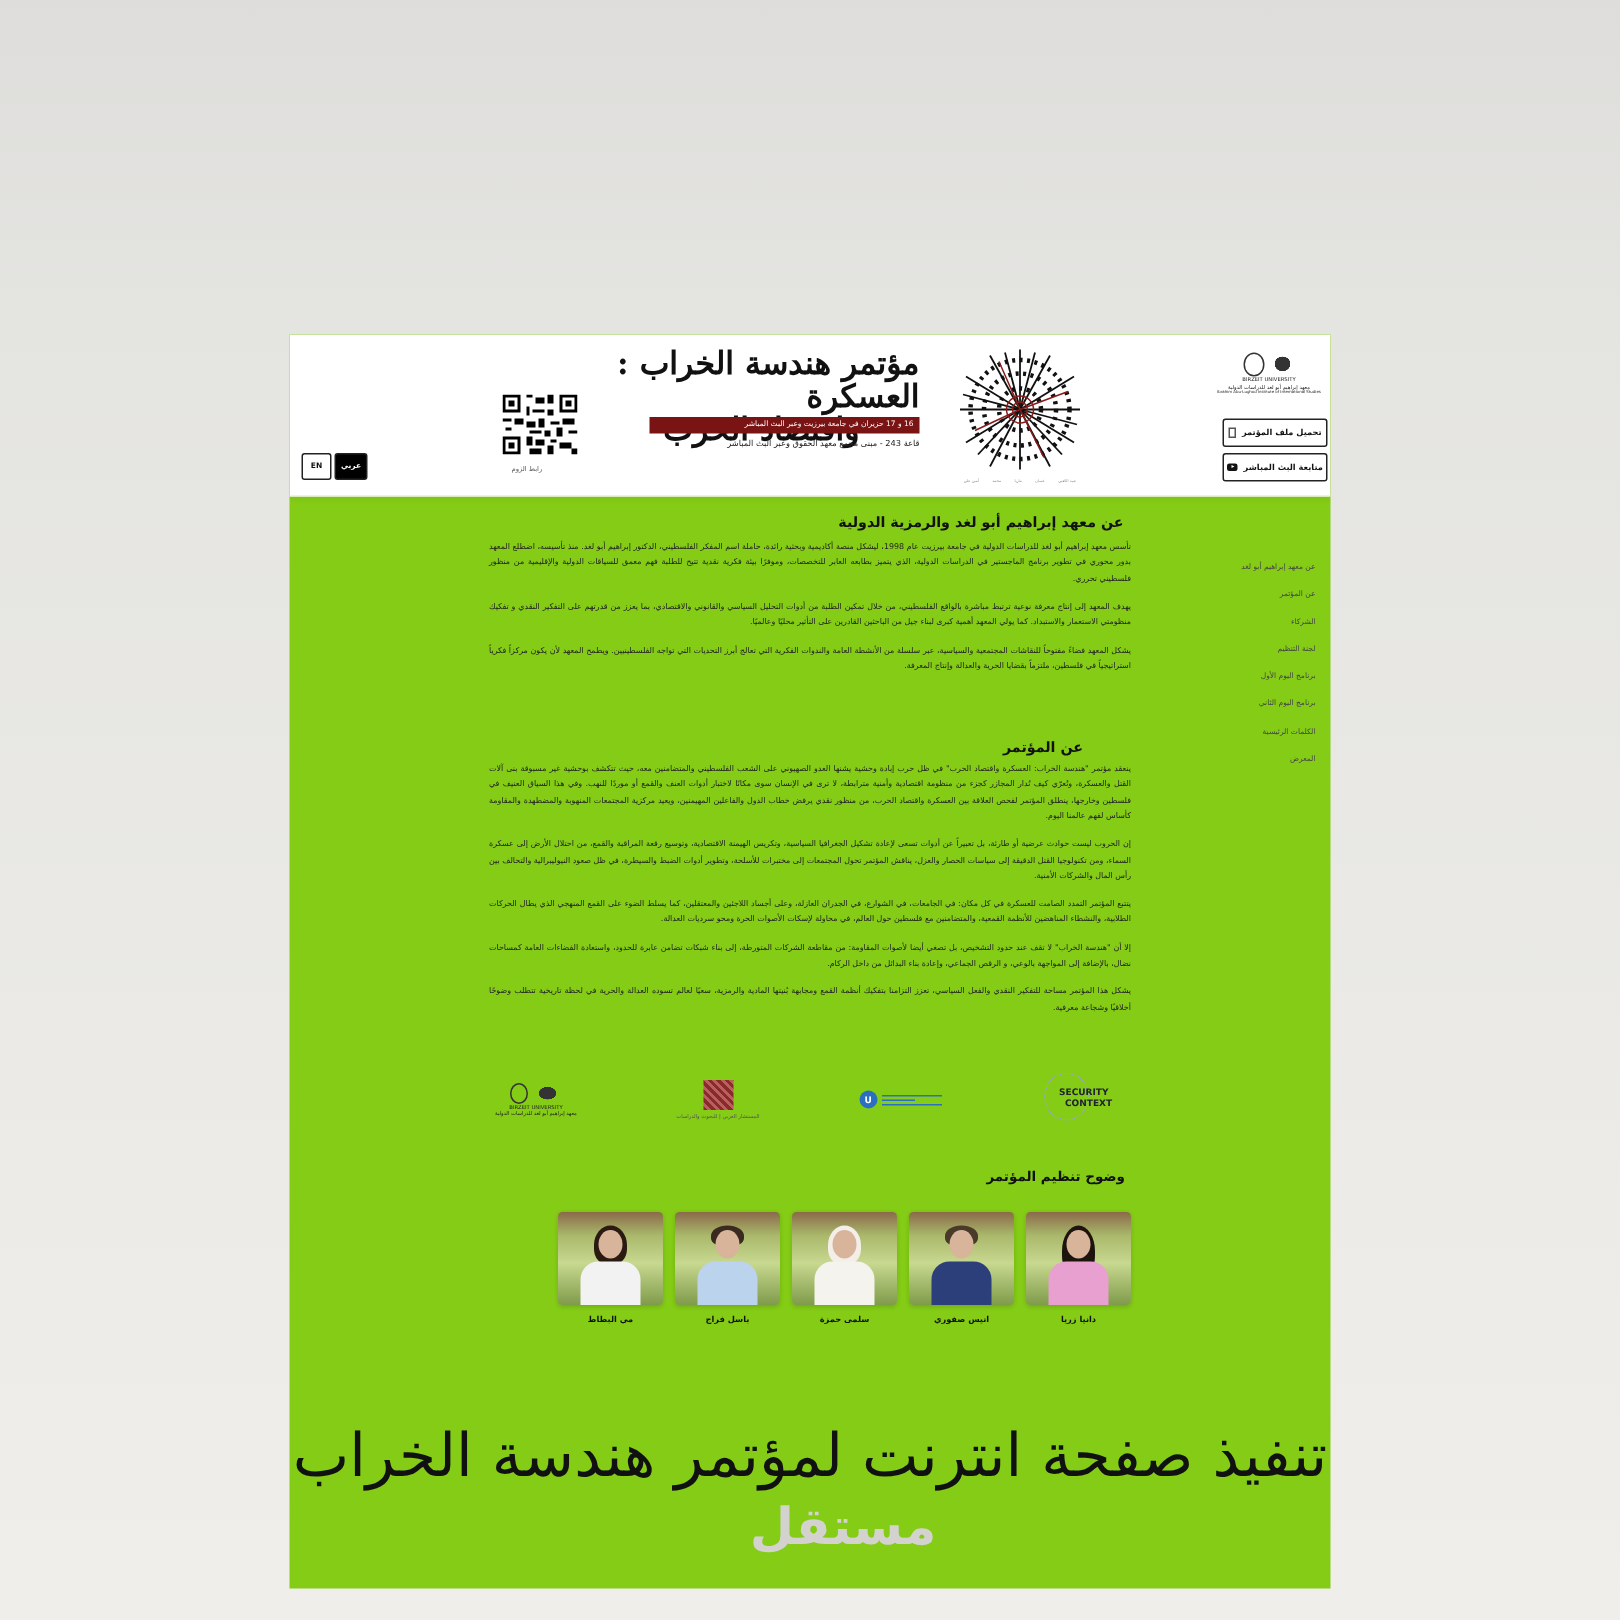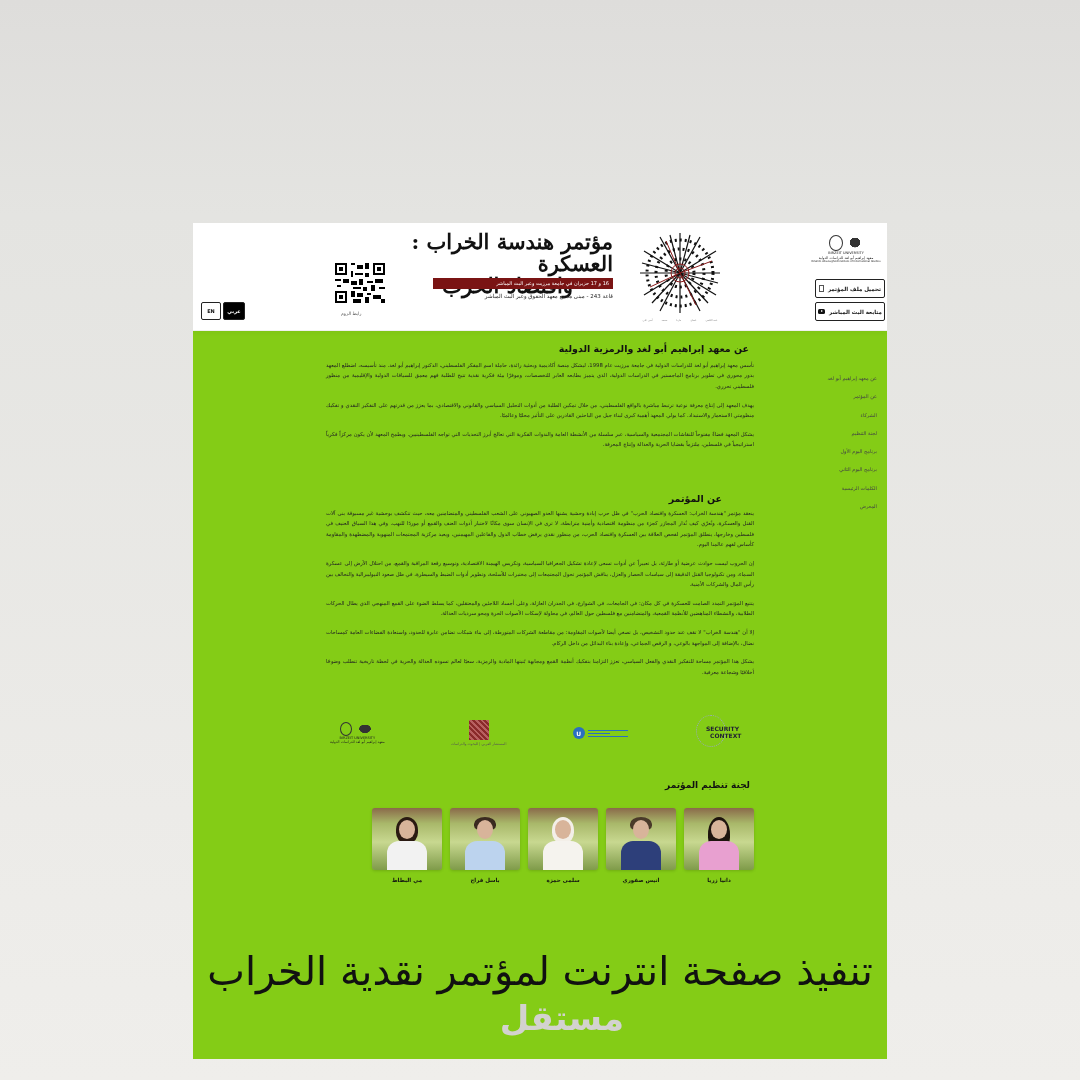--- a/index.html
+++ b/index.html
@@ -293,21 +293,21 @@
     <div class="partner p-bzu">
       <div class="mark">
         <span class="tree"></span>
         <span class="globe"></span>
       </div>
       <span class="t">BIRZEIT UNIVERSITY</span>
       <span class="t">معهد إبراهيم أبو لغد للدراسات الدولية</span>
     </div>
   </div>
 
-  <h2 class="committee-title">لجنة تنظيم المؤتمر</h2>
+  <h2 class="committee-title">وضوح تنظيم المؤتمر</h2>
   <div class="members">
     <div class="member">
       <div class="photo">
         <span class="hair" style="background:#2a1a12"></span>
         <span class="head"></span>
         <span class="body" style="background:#f2f2f2"></span>
       </div>
       <div class="name">مي البطاط</div>
     </div>
     <div class="member">
@@ -338,16 +338,16 @@
       <div class="photo">
         <span class="hair" style="background:#1e140e;height:34px"></span>
         <span class="head"></span>
         <span class="body" style="background:#e8a0d0"></span>
       </div>
       <div class="name">دانيا زريا</div>
     </div>
   </div>
 </div>
 
-<div class="caption">تنفيذ صفحة انترنت لمؤتمر نقدية الخراب</div>
+<div class="caption">تنفيذ صفحة انترنت لمؤتمر هندسة الخراب</div>
 <div class="watermark">
   <div class="ar">مستقل</div>
 </div>
 
 </body></html>

